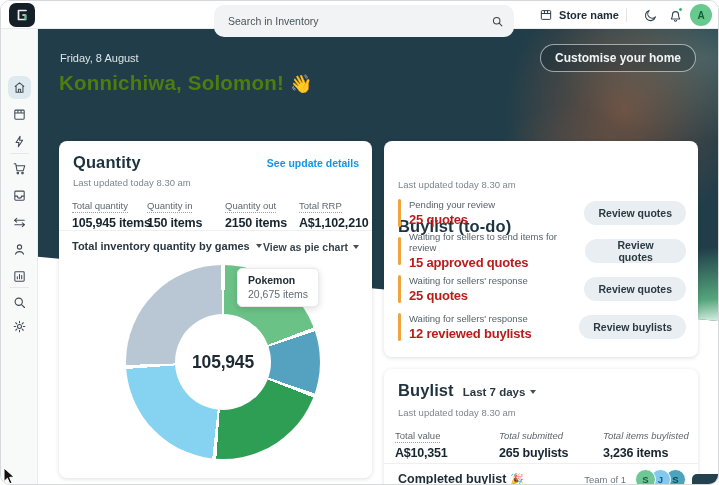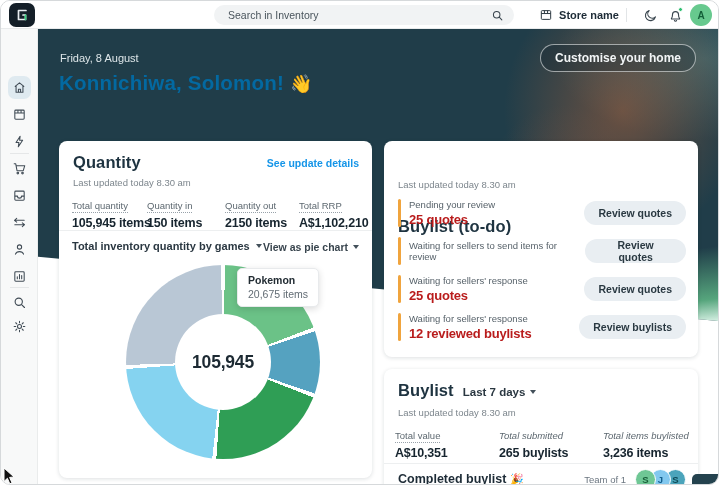--- a/index.html
+++ b/index.html
@@ -3,21 +3,21 @@
 <meta charset="utf-8">
 <style>
   * { margin:0; padding:0; box-sizing:border-box; }
   html,body { background:#ffffff; }
   body { font-family:"Liberation Sans", sans-serif; }
   #window{position:relative;width:719px;height:485px;border:1px solid #d6d9db;border-radius:10px;overflow:hidden;background:#fff;}
 
   
   .topbar{position:absolute;top:0;left:0;right:0;height:28px;background:#fff;border-bottom:1px solid #e9ebec;z-index:40;}
   .logo{position:absolute;left:8px;top:2px;width:26px;height:24px;border-radius:7px;background:#141f28;display:flex;align-items:center;justify-content:center;}
-  .searchbox{position:absolute;left:213px;top:4px;width:300px;height:20px;border-radius:10px;background:#f1f3f4;display:flex;align-items:center;padding:0 10px 0 14px;}
+  .searchbox{position:absolute;left:213px;top:4px;width:300px;height:32px;border-radius:10px;background:#f1f3f4;display:flex;align-items:center;padding:0 10px 0 14px;}
   .searchbox input{flex:1;border:none;outline:none;background:transparent;font-size:10.5px;color:#3c474f;font-family:"Liberation Sans",sans-serif;}
   .searchbox input::placeholder{color:#49545c;opacity:1;}
   .store-btn{position:absolute;right:99px;top:0;height:28px;display:flex;align-items:center;gap:6px;font-size:11px;font-weight:700;color:#1d2b36;cursor:pointer;}
   .tb-sep{position:absolute;right:91px;top:7px;width:1px;height:14px;background:#e2e5e7;}
   .tb-icon{position:absolute;top:3px;width:22px;height:22px;display:flex;align-items:center;justify-content:center;border-radius:6px;}
   .moon{right:57px;} .bell{right:32px;}
   .bell .dot{position:absolute;top:3px;right:3px;width:5px;height:5px;border-radius:50%;background:#2fbf71;border:1px solid #fff;}
   .avatar-top{position:absolute;right:6px;top:3px;width:22px;height:22px;border-radius:50%;background:#67c98e;color:#135f38;font-size:10px;font-weight:700;display:flex;align-items:center;justify-content:center;}
 
   
@@ -30,21 +30,21 @@
   .hero{position:absolute;top:28px;left:37px;right:0;height:292px;z-index:1;
     background:
       radial-gradient(170px 190px at 86% 28%, rgba(199,104,56,0.45), rgba(199,104,56,0) 70%),
       radial-gradient(120px 150px at 77% 62%, rgba(164,94,66,0.30), rgba(164,94,66,0) 70%),
       radial-gradient(200px 110px at 98% 10%, rgba(108,150,146,0.40), rgba(108,150,146,0) 75%),
       linear-gradient(173deg, rgba(0,0,0,0) 80%, rgba(104,200,142,0.75) 94%, rgba(224,250,236,0.95) 100%),
       #203d49;
     background-blend-mode:normal;
     clip-path:polygon(0 0,100% 0,100% 100%,0 78%);}
   .hero-date{position:absolute;left:59px;top:51px;z-index:5;font-size:11px;color:#dde6e9;}
-  .hero-greet{position:absolute;left:58px;top:70px;z-index:5;font-size:20.5px;font-weight:700;color:#0369a1;letter-spacing:.2px;}
+  .hero-greet{position:absolute;left:58px;top:70px;z-index:5;font-size:20.5px;font-weight:700;color:#4d7c0f;letter-spacing:.2px;}
   .hero-greet .wave{font-size:18px;margin-left:6px;}
   .customise-btn{position:absolute;right:22px;top:43px;z-index:5;padding:6px 14px;border-radius:15px;border:1px solid rgba(255,255,255,.55);background:rgba(8,28,38,.25);color:#f2f5f6;font-size:12px;font-weight:600;cursor:pointer;font-family:"Liberation Sans",sans-serif;}
 
   
   .card{position:absolute;background:#fff;border-radius:8px;box-shadow:0 1px 4px rgba(15,35,45,.14);z-index:10;}
   .card-title{font-size:16.5px;font-weight:700;color:#1e3340;letter-spacing:.1px;}
   .card-sub{font-size:9.5px;color:#7d868d;}
 
   
   #inv-card{left:58px;top:140px;width:313px;height:337px;}
@@ -277,20 +277,21 @@
         <div class="todo-text">
           <div class="lbl">Pending your review</div>
           <div class="val">25 quotes</div>
         </div>
         <button class="todo-btn">Review quotes</button>
       </div>
       <div class="todo-row">
         <span class="todo-bar"></span>
         <div class="todo-text">
           <div class="lbl">Waiting for sellers to send items for review</div>
+          <div class="val">15 approved quotes</div>
         </div>
         <button class="todo-btn">Review quotes</button>
       </div>
       <div class="todo-row">
         <span class="todo-bar"></span>
         <div class="todo-text">
           <div class="lbl">Waiting for sellers' response</div>
           <div class="val">25 quotes</div>
         </div>
         <button class="todo-btn">Review quotes</button>

